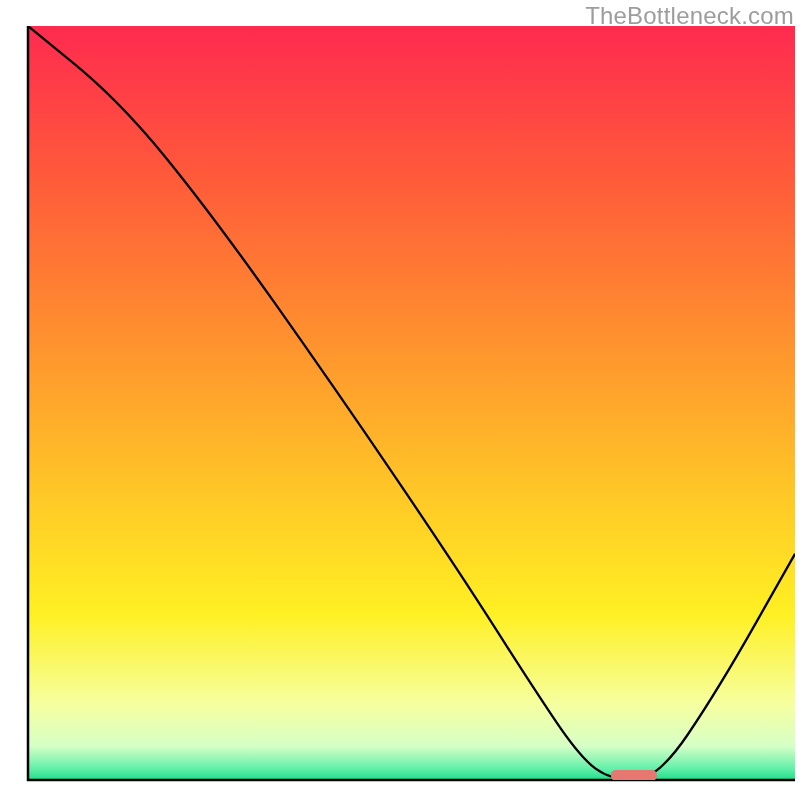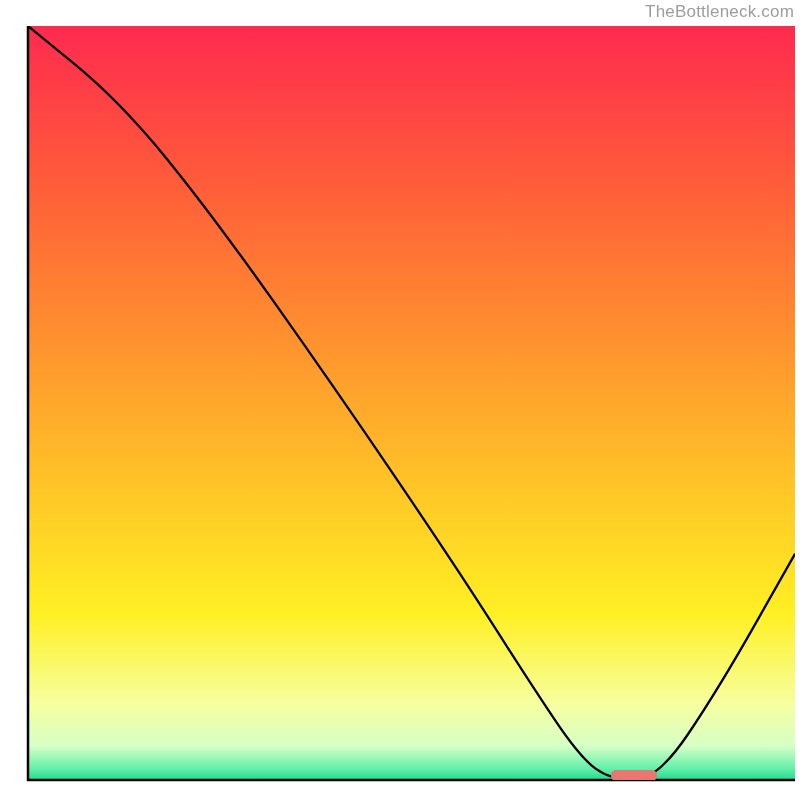--- a/index.html
+++ b/index.html
@@ -13,21 +13,21 @@
   .chart-container {
     position: relative;
     width: 800px;
     height: 800px;
   }
   .watermark {
     position: absolute;
     top: 2px;
     right: 6px;
     color: #9d9d9d;
-    font-size: 17px;
+    font-size: 24px;
     font-weight: 400;
     letter-spacing: 0.2px;
     z-index: 5;
   }
   svg.plot {
     position: absolute;
     top: 0;
     left: 0;
     width: 800px;
     height: 800px;

